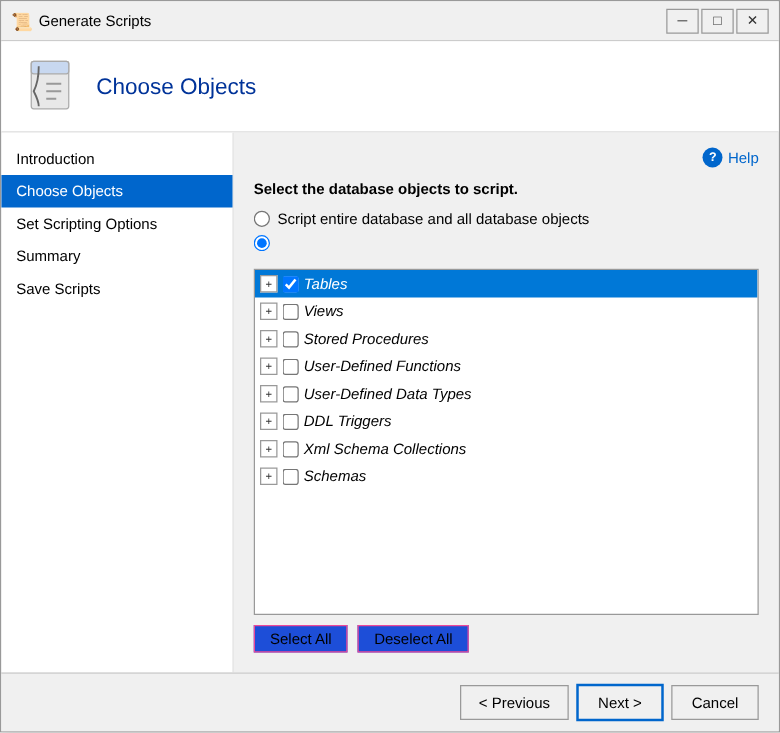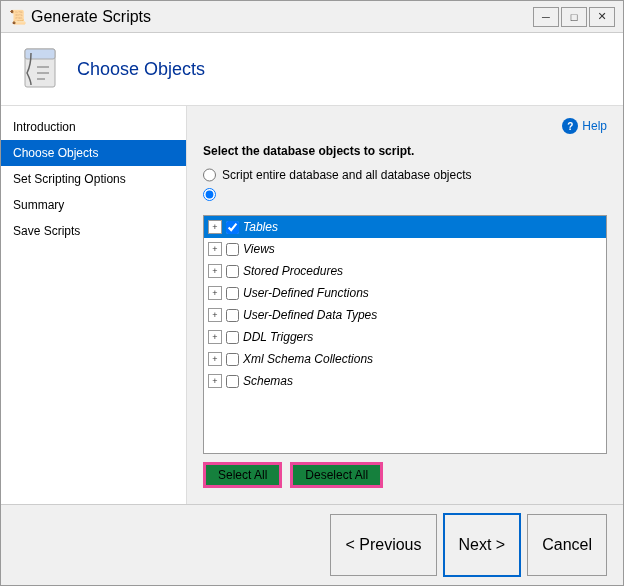--- a/index.html
+++ b/index.html
@@ -37,21 +37,21 @@
     }
     .title-bar-icon {
       width: 16px;
       height: 16px;
       margin-right: 6px;
       color: #555;
       font-size: 14px;
     }
     .title-bar-text {
       flex: 1;
-      font-size: 16px;
+      font-size: 12px;
       color: #000;
     }
     .title-bar-controls {
       display: flex;
       gap: 2px;
     }
     .title-bar-btn {
       width: 26px;
       height: 20px;
       background: #f0f0f0;
@@ -214,40 +214,40 @@
 
     
     .select-buttons {
       display: flex;
       gap: 8px;
       margin-bottom: 4px;
     }
     .select-btn {
       padding: 3px 12px;
       font-size: 12px;
-      background: #15803d;
-      border: 3px solid #ec4899;
+      background: #1d4ed8;
+      border: 1px solid #ec4899;
       cursor: pointer;
       min-width: 70px;
     }
 
     
     .footer {
       background: #f0f0f0;
       border-top: 1px solid #ccc;
       padding: 8px 16px;
       display: flex;
       justify-content: flex-end;
       align-items: center;
       gap: 6px;
       flex-shrink: 0;
     }
     .footer-btn {
-      padding: 21px 14px;
-      font-size: 16px;
+      padding: 6px 14px;
+      font-size: 12px;
       background: #f0f0f0;
       border: 1px solid #999;
       cursor: pointer;
       min-width: 70px;
     }
     .footer-btn.primary {
       border: 2px solid #0066cc;
       background: #f0f0f0;
     }
     .footer-btn:disabled {

